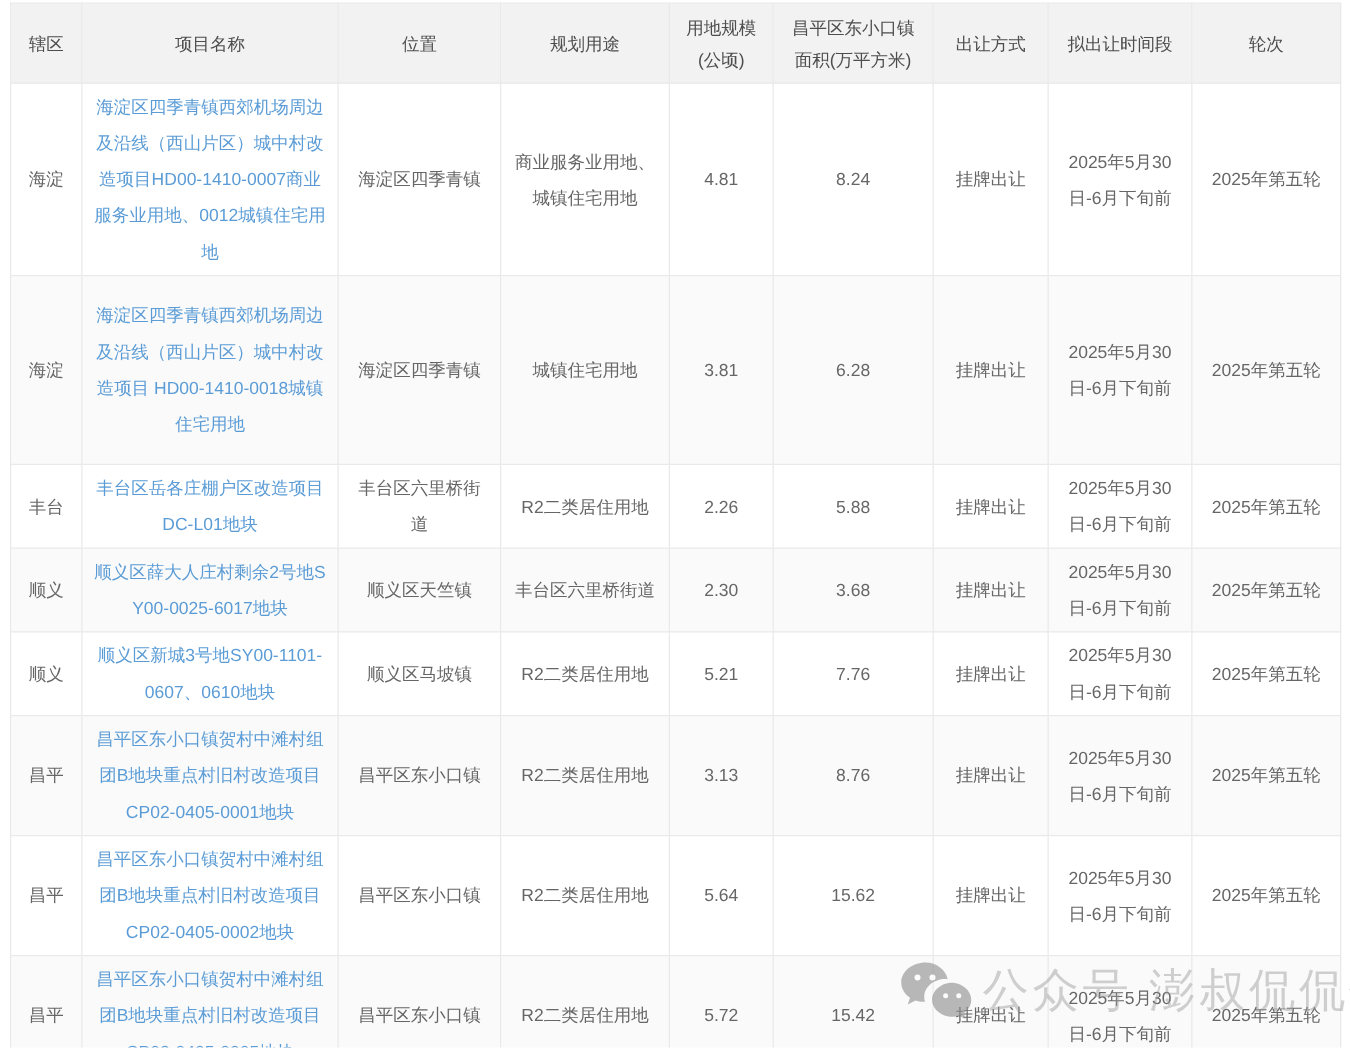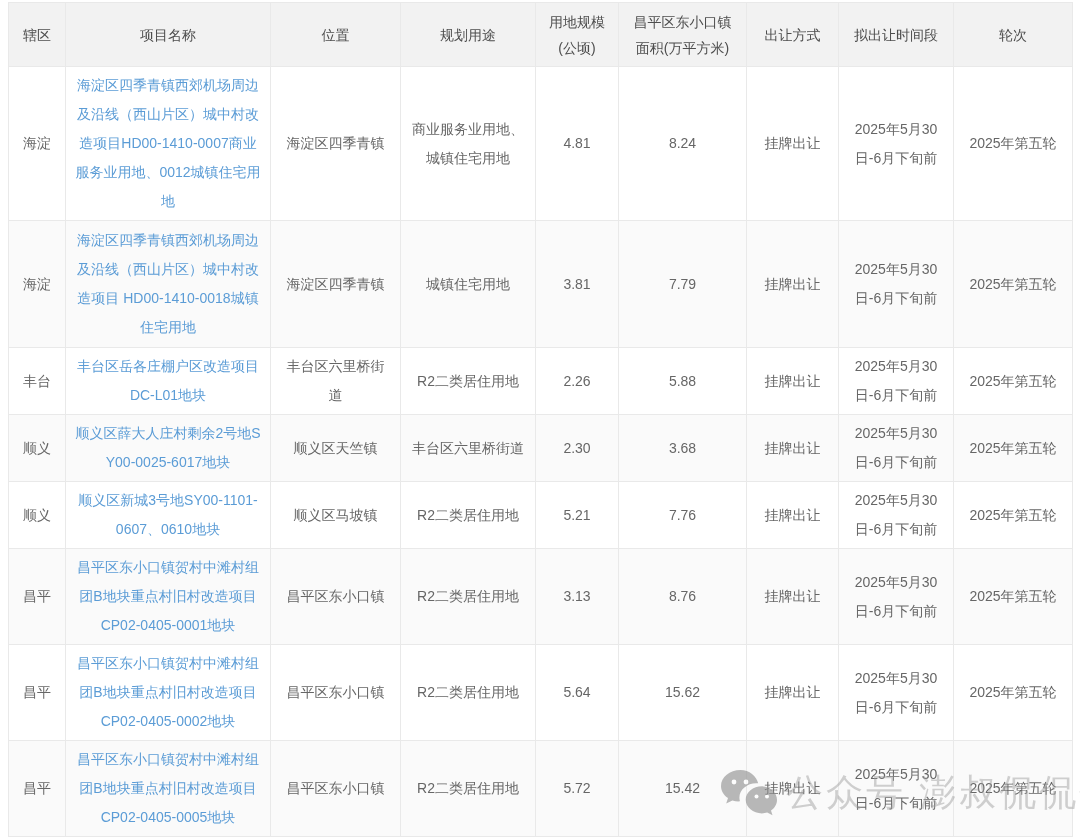--- a/index.html
+++ b/index.html
@@ -19,21 +19,21 @@
     line-height:29px;padding:4px 9px;box-sizing:border-box;
     word-break:break-all;
   }
   thead th{
     background:#f2f2f2;color:#4d4d4d;height:64px;
     white-space:pre-line;line-height:26px;
   }
   tbody tr:nth-child(even) td{background:#fafafa;}
   tbody tr:nth-child(odd) td{background:#ffffff;}
   tr.r1 td{height:153px;}
-  tr.r2 td{height:127px;margin-top:28px;}
+  tr.r2 td{height:151px;margin-top:28px;}
   tr.r3 td{height:67px;}
   tr.r4 td{height:67px;}
   tr.r5 td{height:67px;}
   tr.r6 td{height:77px;}
   tr.r7 td{height:95px;}
   tr.r8 td{height:95px;}
   .plink{color:#5b9cd6;cursor:pointer;text-align:center;}
   td.period-cell{padding:4px 12px;}
   .watermark{
     position:absolute;left:718px;top:768px;
@@ -88,21 +88,21 @@
       <td>挂牌出让</td>
       <td class="period-cell">2025年5月30日-6月下旬前</td>
       <td>2025年第五轮</td>
     </tr>
     <tr class="r2">
       <td>海淀</td>
       <td><span class="plink">海淀区四季青镇西郊机场周边及沿线（西山片区）城中村改造项目 HD00-1410-0018城镇住宅用地</span></td>
       <td>海淀区四季青镇</td>
       <td>城镇住宅用地</td>
       <td>3.81</td>
-      <td>7.79</td>
+      <td>6.28</td>
       <td>挂牌出让</td>
       <td class="period-cell">2025年5月30日-6月下旬前</td>
       <td>2025年第五轮</td>
     </tr>
     <tr class="r3">
       <td>丰台</td>
       <td><span class="plink">丰台区岳各庄棚户区改造项目DC-L01地块</span></td>
       <td>丰台区六里桥街道</td>
       <td>R2二类居住用地</td>
       <td>2.26</td>

